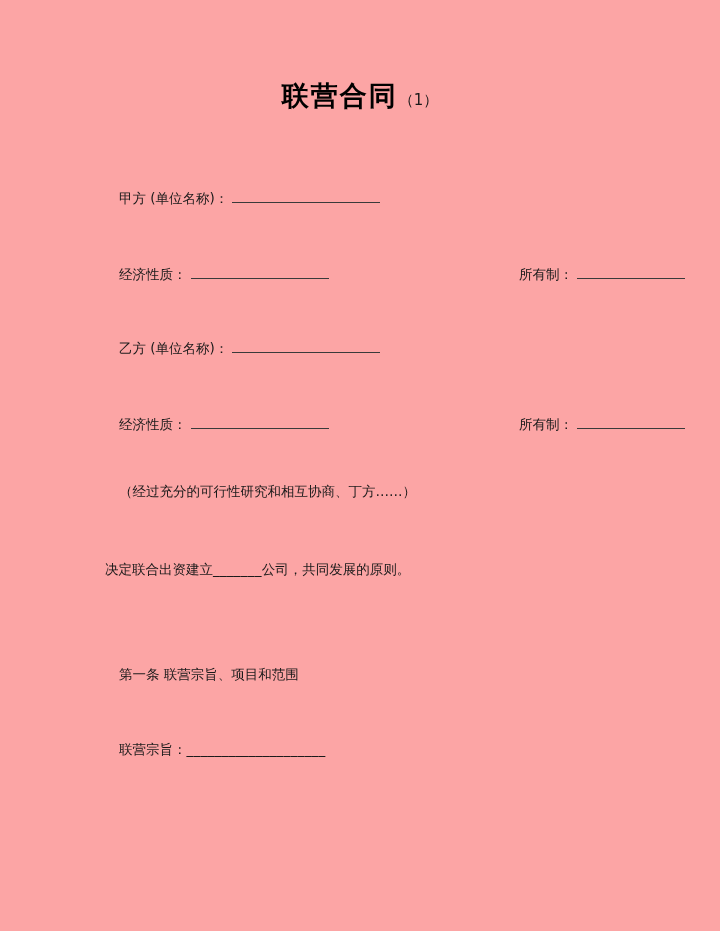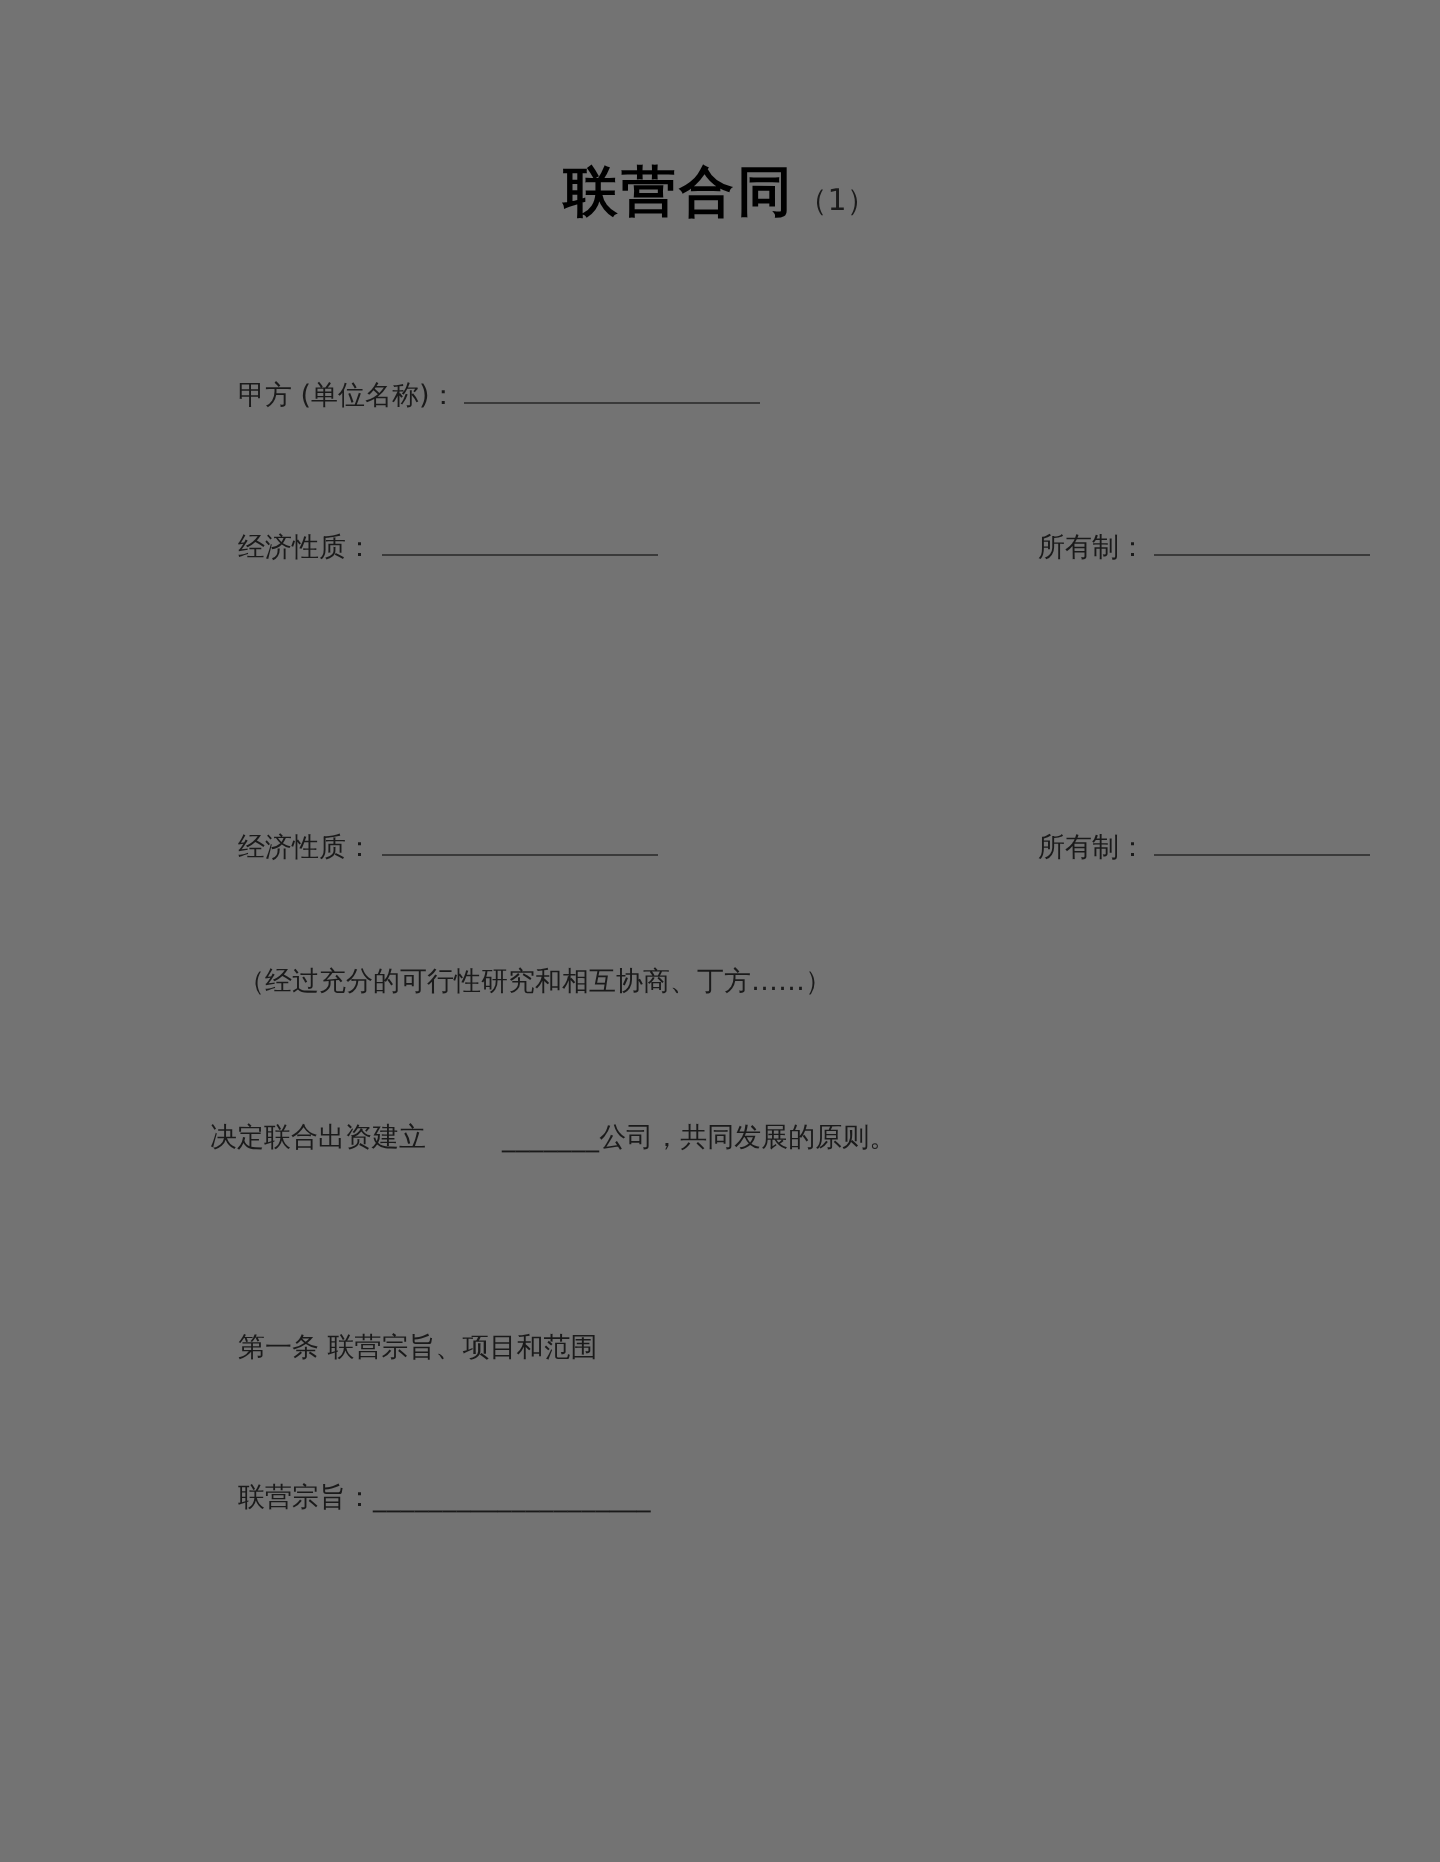--- a/index.html
+++ b/index.html
@@ -14,21 +14,21 @@
     position: relative;
     overflow: hidden;
     font-family: "DejaVu Sans", "Liberation Sans", sans-serif;
     color: #1a1a1a;
     -webkit-font-smoothing: antialiased;
   }
 
   .page {
     position: absolute;
     inset: 0;
-    background: #737373;
+    background: #fca5a5;
   }
 
   
   .doc-title {
     position: absolute;
     top: 78px;
     left: 0;
     width: 720px;
     text-align: center;
     white-space: nowrap;
@@ -117,21 +117,20 @@
     text-indent: 0;
   }
   .paragraph .line-2 {
     display: block;
     margin-left: -28px;
   }
   .paragraph .inline-blank {
     display: inline-block;
     vertical-align: baseline;
     letter-spacing: 0.2px;
-    margin-left: 38px;
   }
 
   .note-text { font-size: 13.5px; }
   .article-heading { font-size: 13.5px; }
 </style>
 </head>
 <body>
 
 <div class="page">
 
@@ -143,20 +142,23 @@
     <span class="label">甲方 (单位名称)：</span><span class="blank-rule w-148"></span>
   </div>
 
   <div class="row" id="row-nature-a">
     <span class="label">经济性质：</span><span class="blank-rule w-138"></span>
     <span class="col-right">
       <span class="label">所有制：</span><span class="blank-rule w-108"></span>
     </span>
   </div>
 
+  <div class="row" id="row-party-b">
+    <span class="label">乙方 (单位名称)：</span><span class="blank-rule w-148"></span>
+  </div>
 
   <div class="row" id="row-nature-b">
     <span class="label">经济性质：</span><span class="blank-rule w-138"></span>
     <span class="col-right">
       <span class="label">所有制：</span><span class="blank-rule w-108"></span>
     </span>
   </div>
 
   <div class="row" id="row-note">
     <span class="note-text">（经过充分的可行性研究和相互协商、丁方……）</span>

